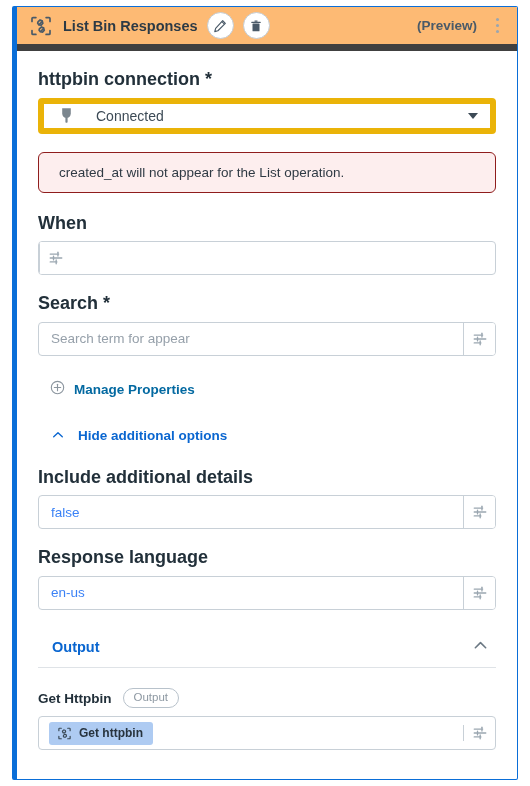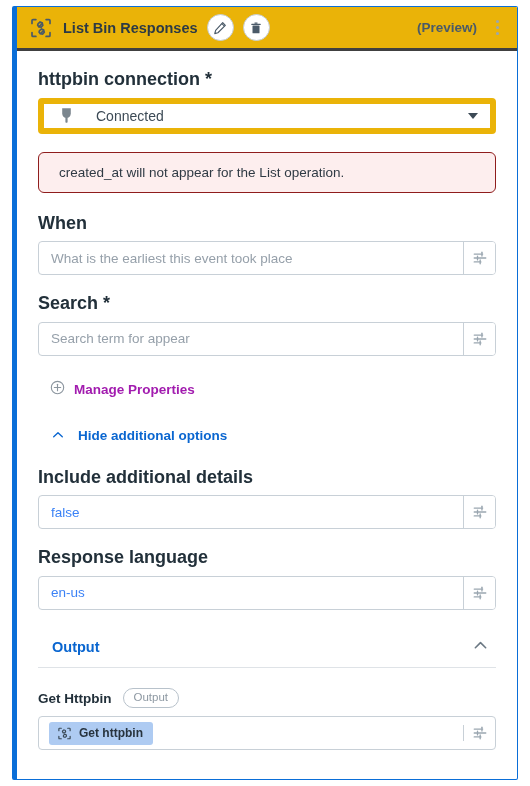--- a/index.html
+++ b/index.html
@@ -19,22 +19,22 @@
     background: #ffffff;
     border: 1px solid #0a6ed8;
     border-left: 5px solid #0a6ed8;
     border-radius: 2px;
     overflow: hidden;
   }
 
   
   .card-header {
     height: 44px;
-    background: #eab308;
-    border-bottom: 3px solid #404040;
+    background: #fdba74;
+    border-bottom: 7px solid #404040;
     display: flex;
     align-items: center;
     padding: 0 10px 0 12px;
     text-align: right;
   }
   .app-icon { width: 24px; height: 24px; flex: 0 0 24px; display:block; }
   .header-title {
     font-size: 14.5px;
     font-weight: bold;
     color: #2c3a45;
@@ -144,21 +144,21 @@
 
   
   .manage-props {
     display: flex; align-items: center;
     gap: 9px;
     padding: 6px 0 6px 12px;
     margin-bottom: 14px;
     cursor: pointer;
   }
   .manage-props .mp-label {
-    font-size: 13.5px; font-weight: bold; color: #a21caf;
+    font-size: 13.5px; font-weight: bold; color: #0369a1;
   }
 
   
   .toggle-link {
     display: flex; align-items: center;
     gap: 14px;
     padding: 8px 0 8px 14px;
     margin-bottom: 14px;
     cursor: pointer;
   }
@@ -279,21 +279,20 @@
         </svg>
       </span>
       <span class="select-value">Connected</span>
       <span class="caret"></span>
     </div>
 
     <div class="alert">created_at will not appear for the List operation.</div>
 
     <div class="field-label">When</div>
     <div class="input-row">
-      <div class="input-text placeholder">What is the earliest this event took place</div>
       <div class="slider-btn">
         <span>
           <svg viewBox="0 0 18 18" width="16" height="16">
             <g stroke="#9aa6b0" stroke-width="1.5" stroke-linecap="round">
               <line x1="2.5" y1="4.6" x2="12" y2="4.6"></line>
               <line x1="2.5" y1="9" x2="15.5" y2="9"></line>
               <line x1="2.5" y1="13.4" x2="10" y2="13.4"></line>
               <line x1="11.2" y1="2.4" x2="11.2" y2="6.8"></line>
               <line x1="6.2" y1="6.8" x2="6.2" y2="11.2"></line>
               <line x1="9.2" y1="11.2" x2="9.2" y2="15.6"></line>

